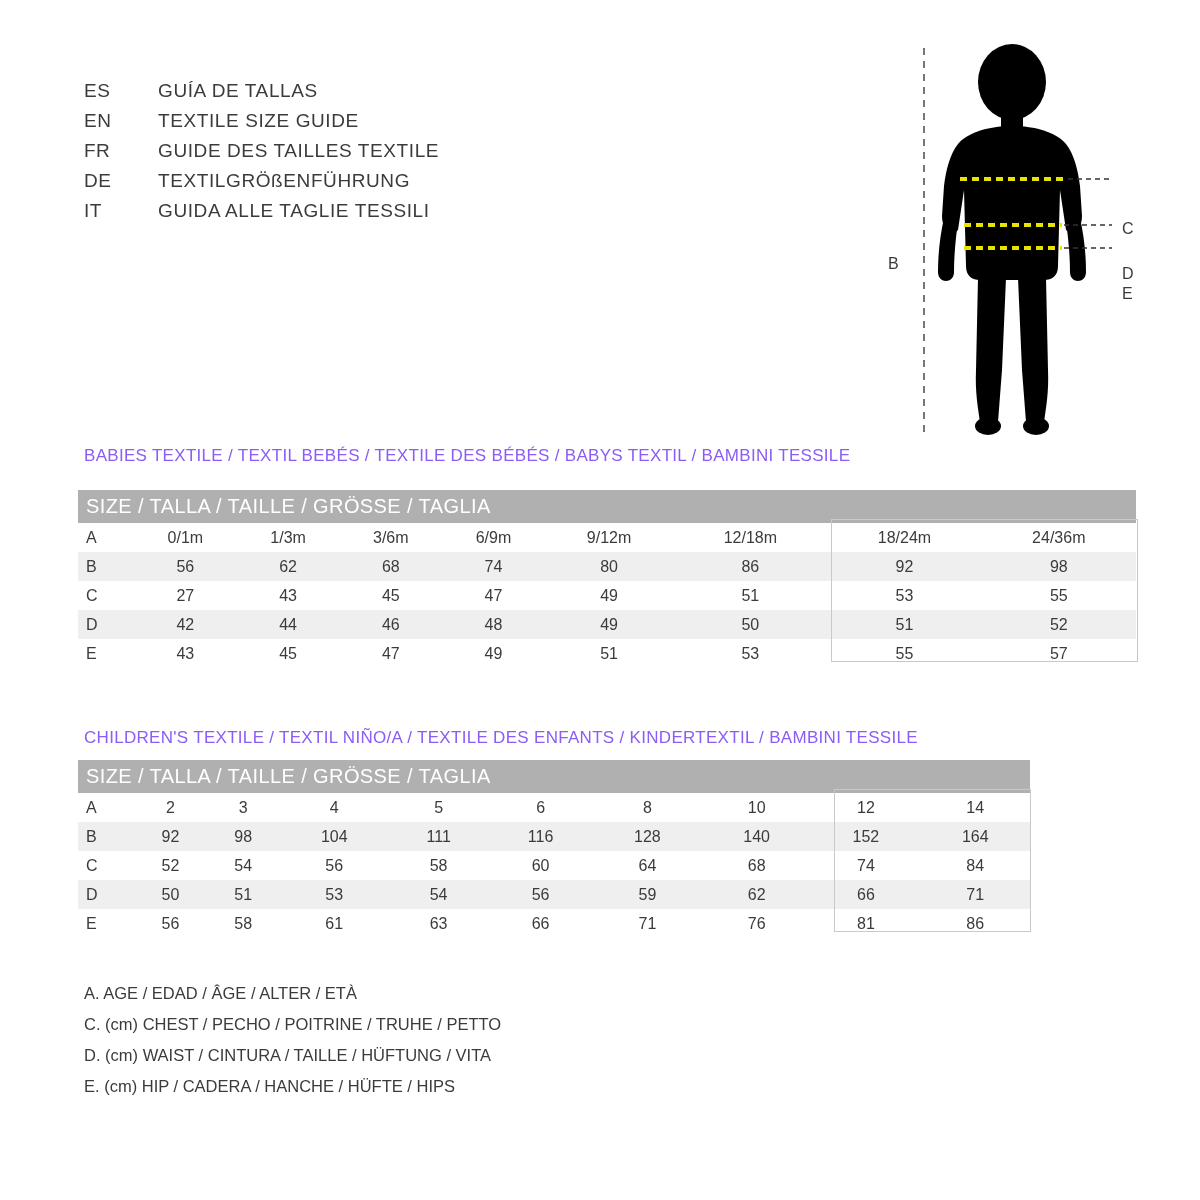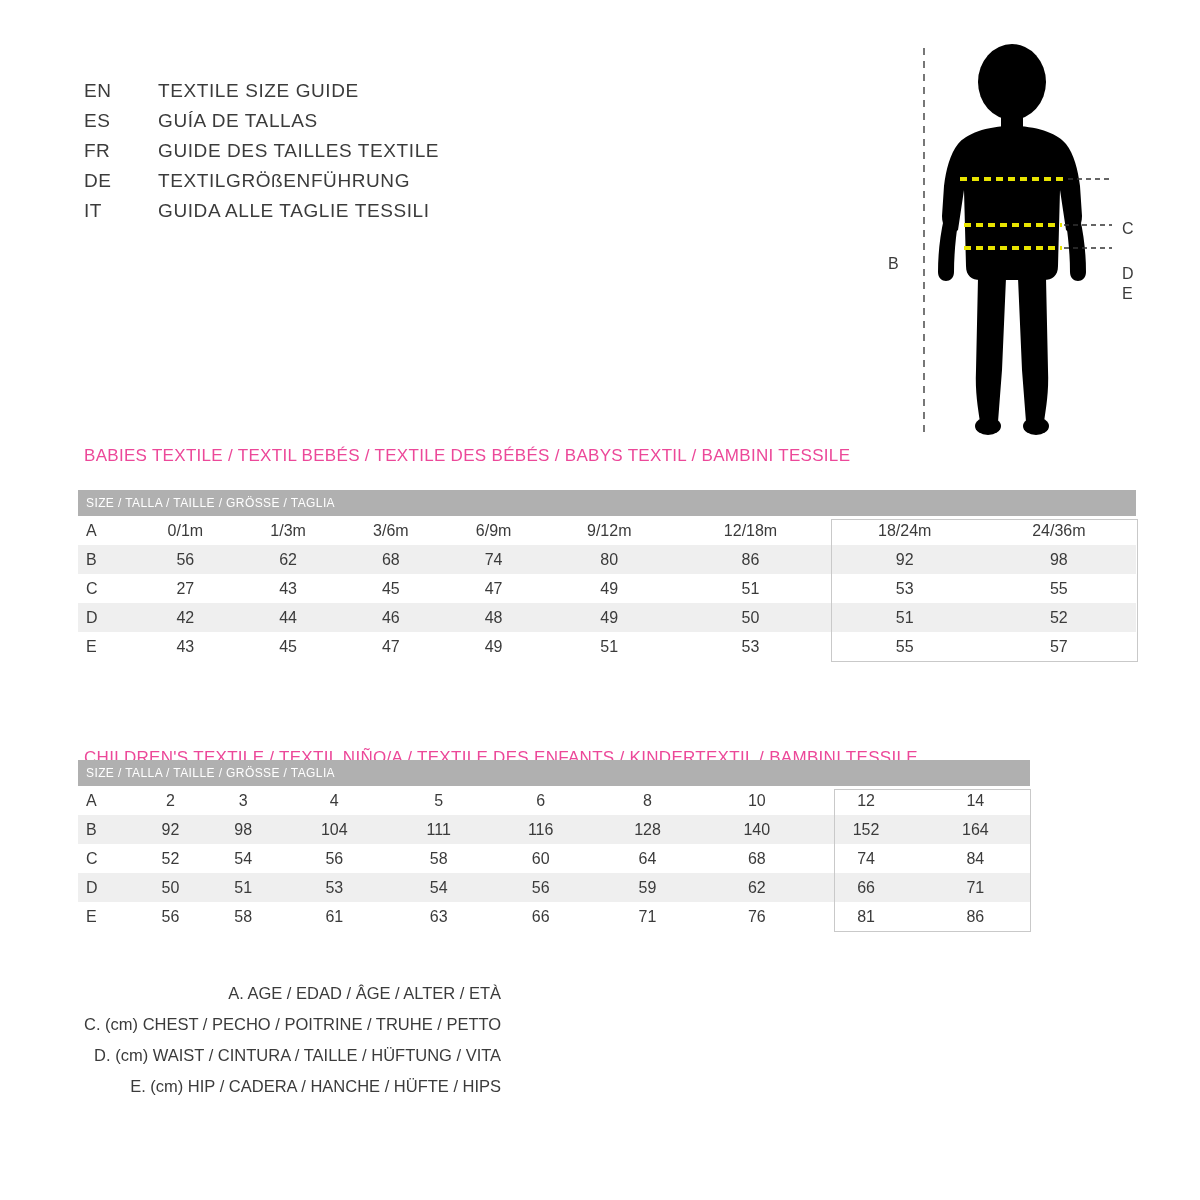--- a/index.html
+++ b/index.html
@@ -56,41 +56,41 @@
   .lbl-b { left: 28px; top: 215px; }
   .lbl-c { left: 262px; top: 180px; }
   .lbl-d { left: 262px; top: 225px; }
   .lbl-e { left: 262px; top: 245px; }
 
   
   .section-heading {
     position: absolute;
     left: 84px;
     font-size: 17px;
-    color: #ec4899;
+    color: #8b5cf6;
     letter-spacing: 0.3px;
     white-space: nowrap;
   }
   #babies-heading { top: 446px; }
-  #children-heading { top: 748px; }
+  #children-heading { top: 728px; }
 
   
   .size-table {
     position: absolute;
     border-collapse: collapse;
     font-size: 16px;
     color: #3b3b3b;
   }
   #babies-table { left: 78px; top: 490px; width: 1058px; }
   #children-table { left: 78px; top: 760px; width: 952px; }
 
   .size-table .caption-row td {
     background: #b0b0b0;
     color: #ffffff;
-    font-size: 12px;
+    font-size: 20px;
     letter-spacing: 0.4px;
     padding: 5px 0 5px 8px;
     text-align: left;
     height: 26px;
   }
   .size-table td {
     padding: 0;
     height: 29px;
     vertical-align: middle;
   }
@@ -116,35 +116,34 @@
   #children-hl { left: 834px; top: 789px; width: 197px; height: 143px; }
 
   
   .legend {
     position: absolute;
     left: 84px;
     top: 978px;
     font-size: 16.5px;
     color: #3b3b3b;
     line-height: 31px;
-    text-align: right;
   }
   .legend div { white-space: nowrap; }
 </style>
 </head>
 <body>
 
 <div class="titles">
   <div class="title-row">
+    <span class="title-lang">ES</span>
+    <span class="title-text">GUÍA DE TALLAS</span>
+  </div>
+  <div class="title-row">
     <span class="title-lang">EN</span>
     <span class="title-text">TEXTILE SIZE GUIDE</span>
-  </div>
-  <div class="title-row">
-    <span class="title-lang">ES</span>
-    <span class="title-text">GUÍA DE TALLAS</span>
   </div>
   <div class="title-row">
     <span class="title-lang">FR</span>
     <span class="title-text">GUIDE DES TAILLES TEXTILE</span>
   </div>
   <div class="title-row">
     <span class="title-lang">DE</span>
     <span class="title-text">TEXTILGRÖßENFÜHRUNG</span>
   </div>
   <div class="title-row">

